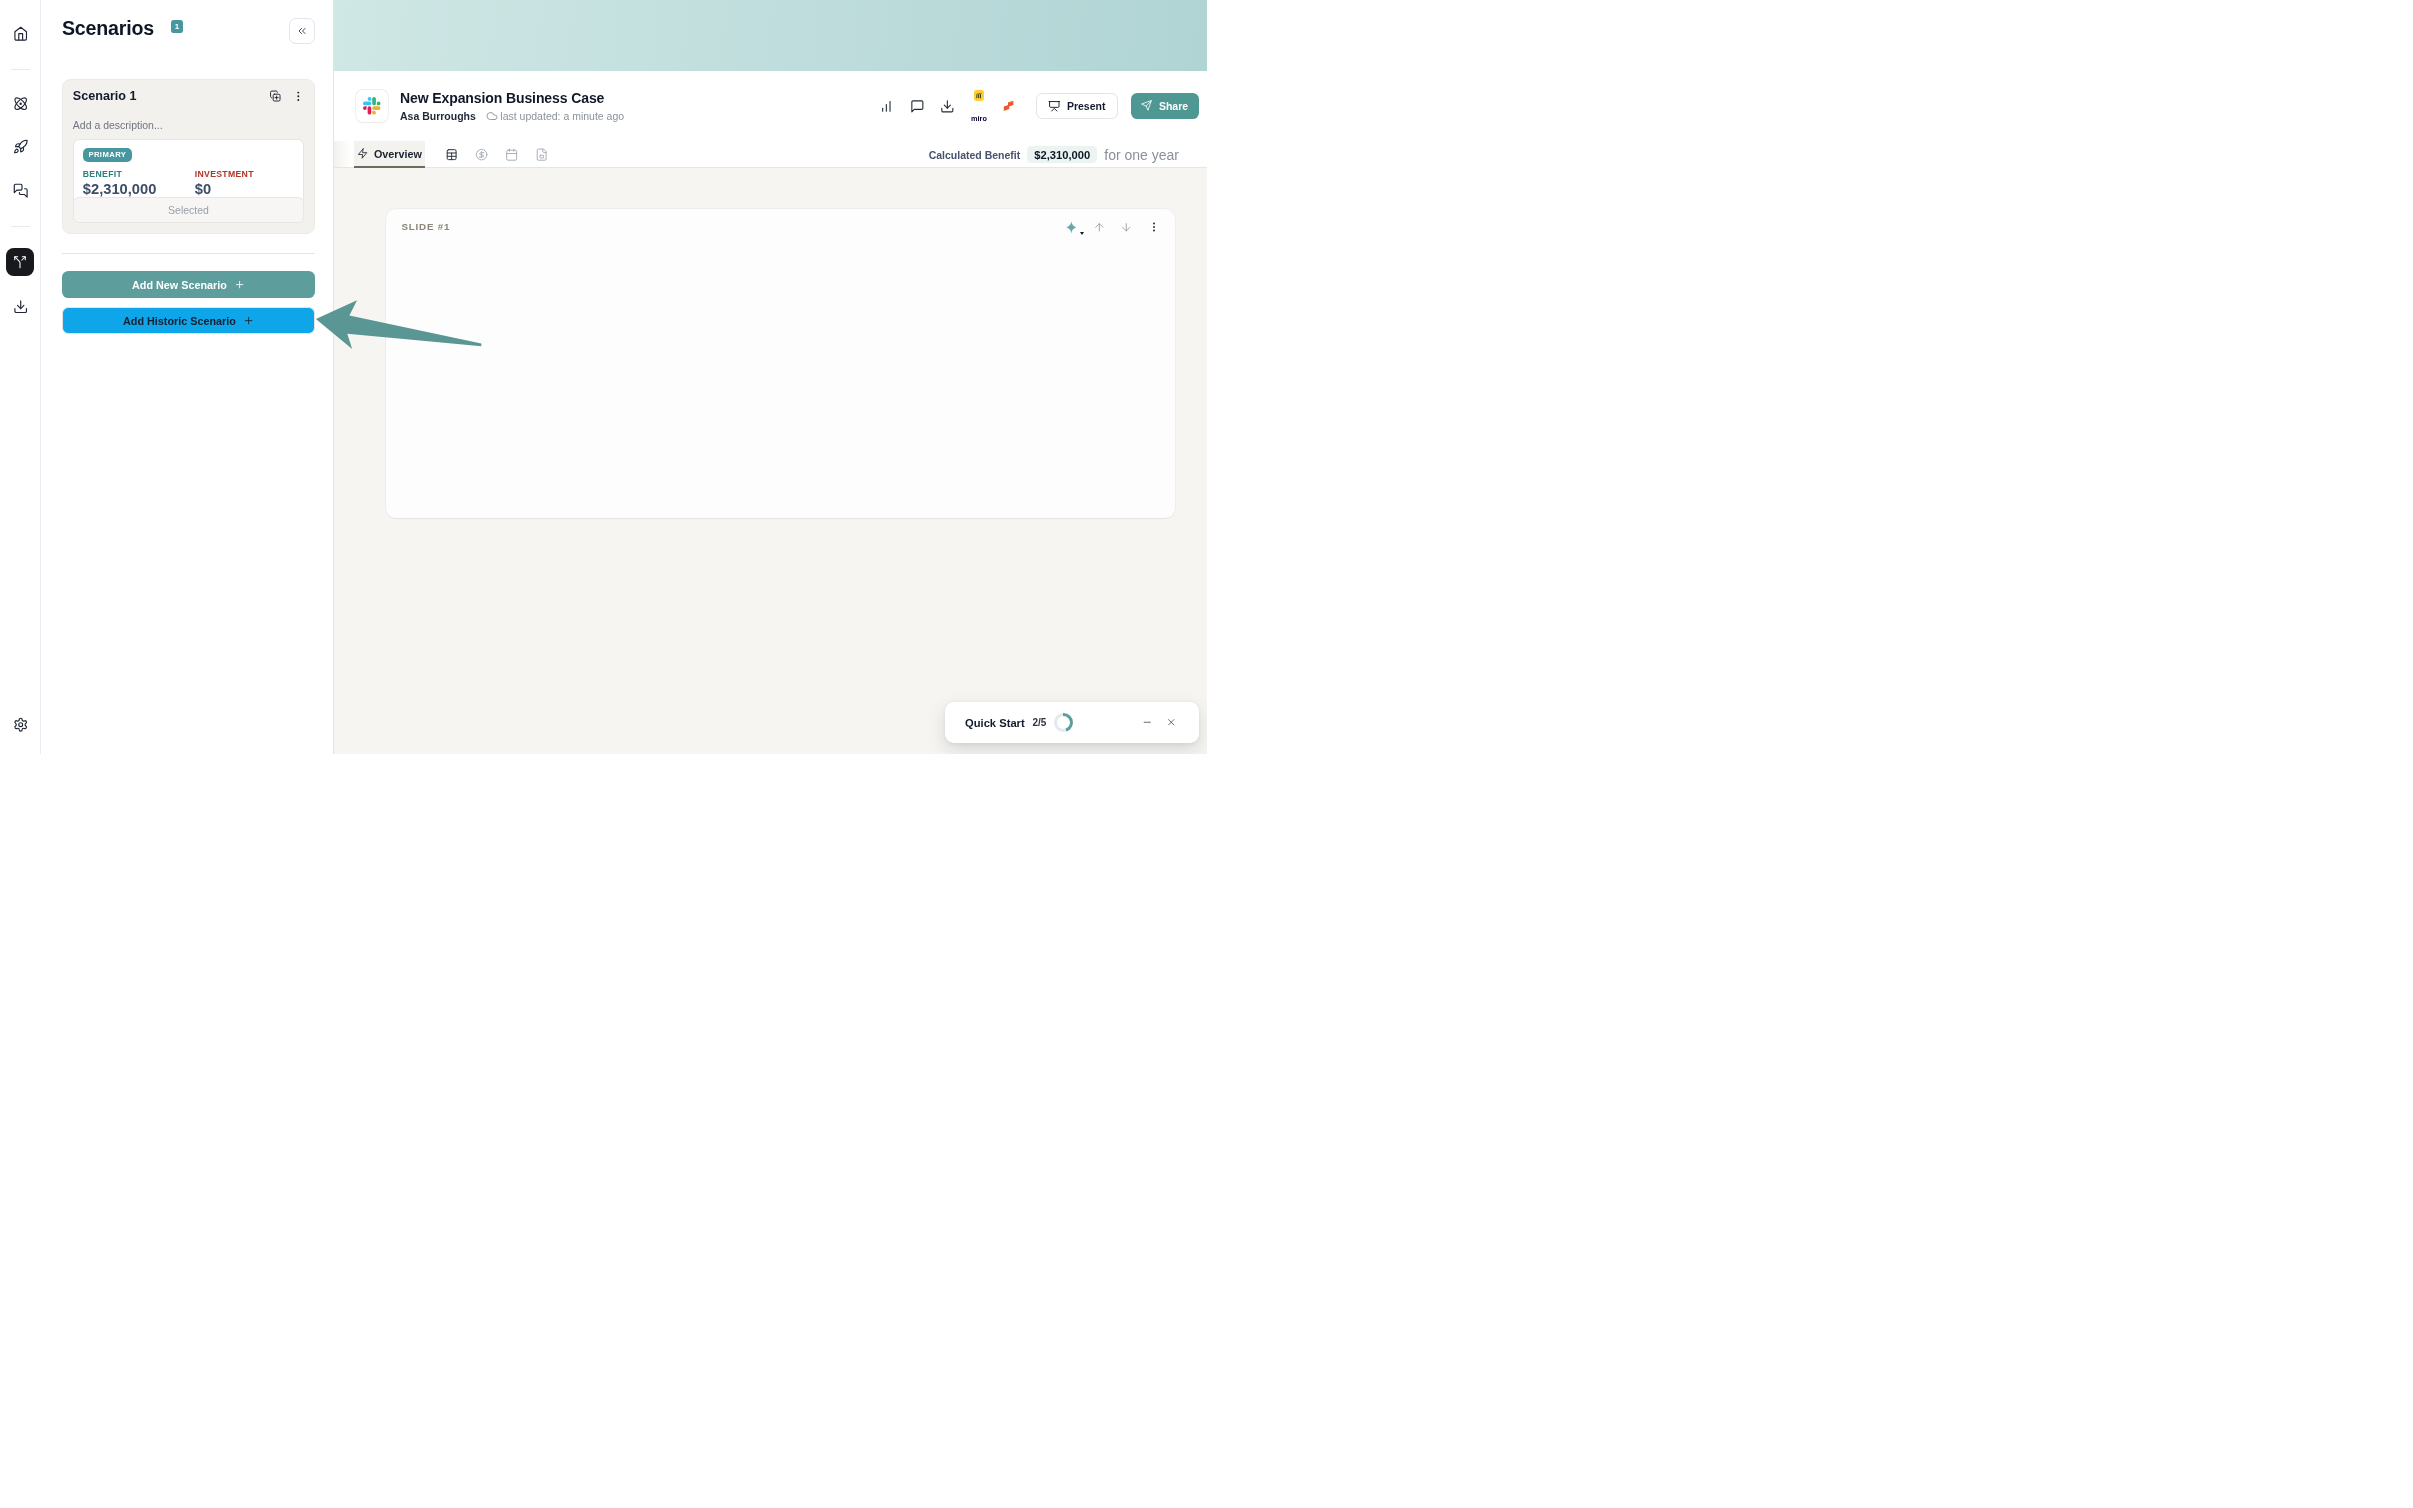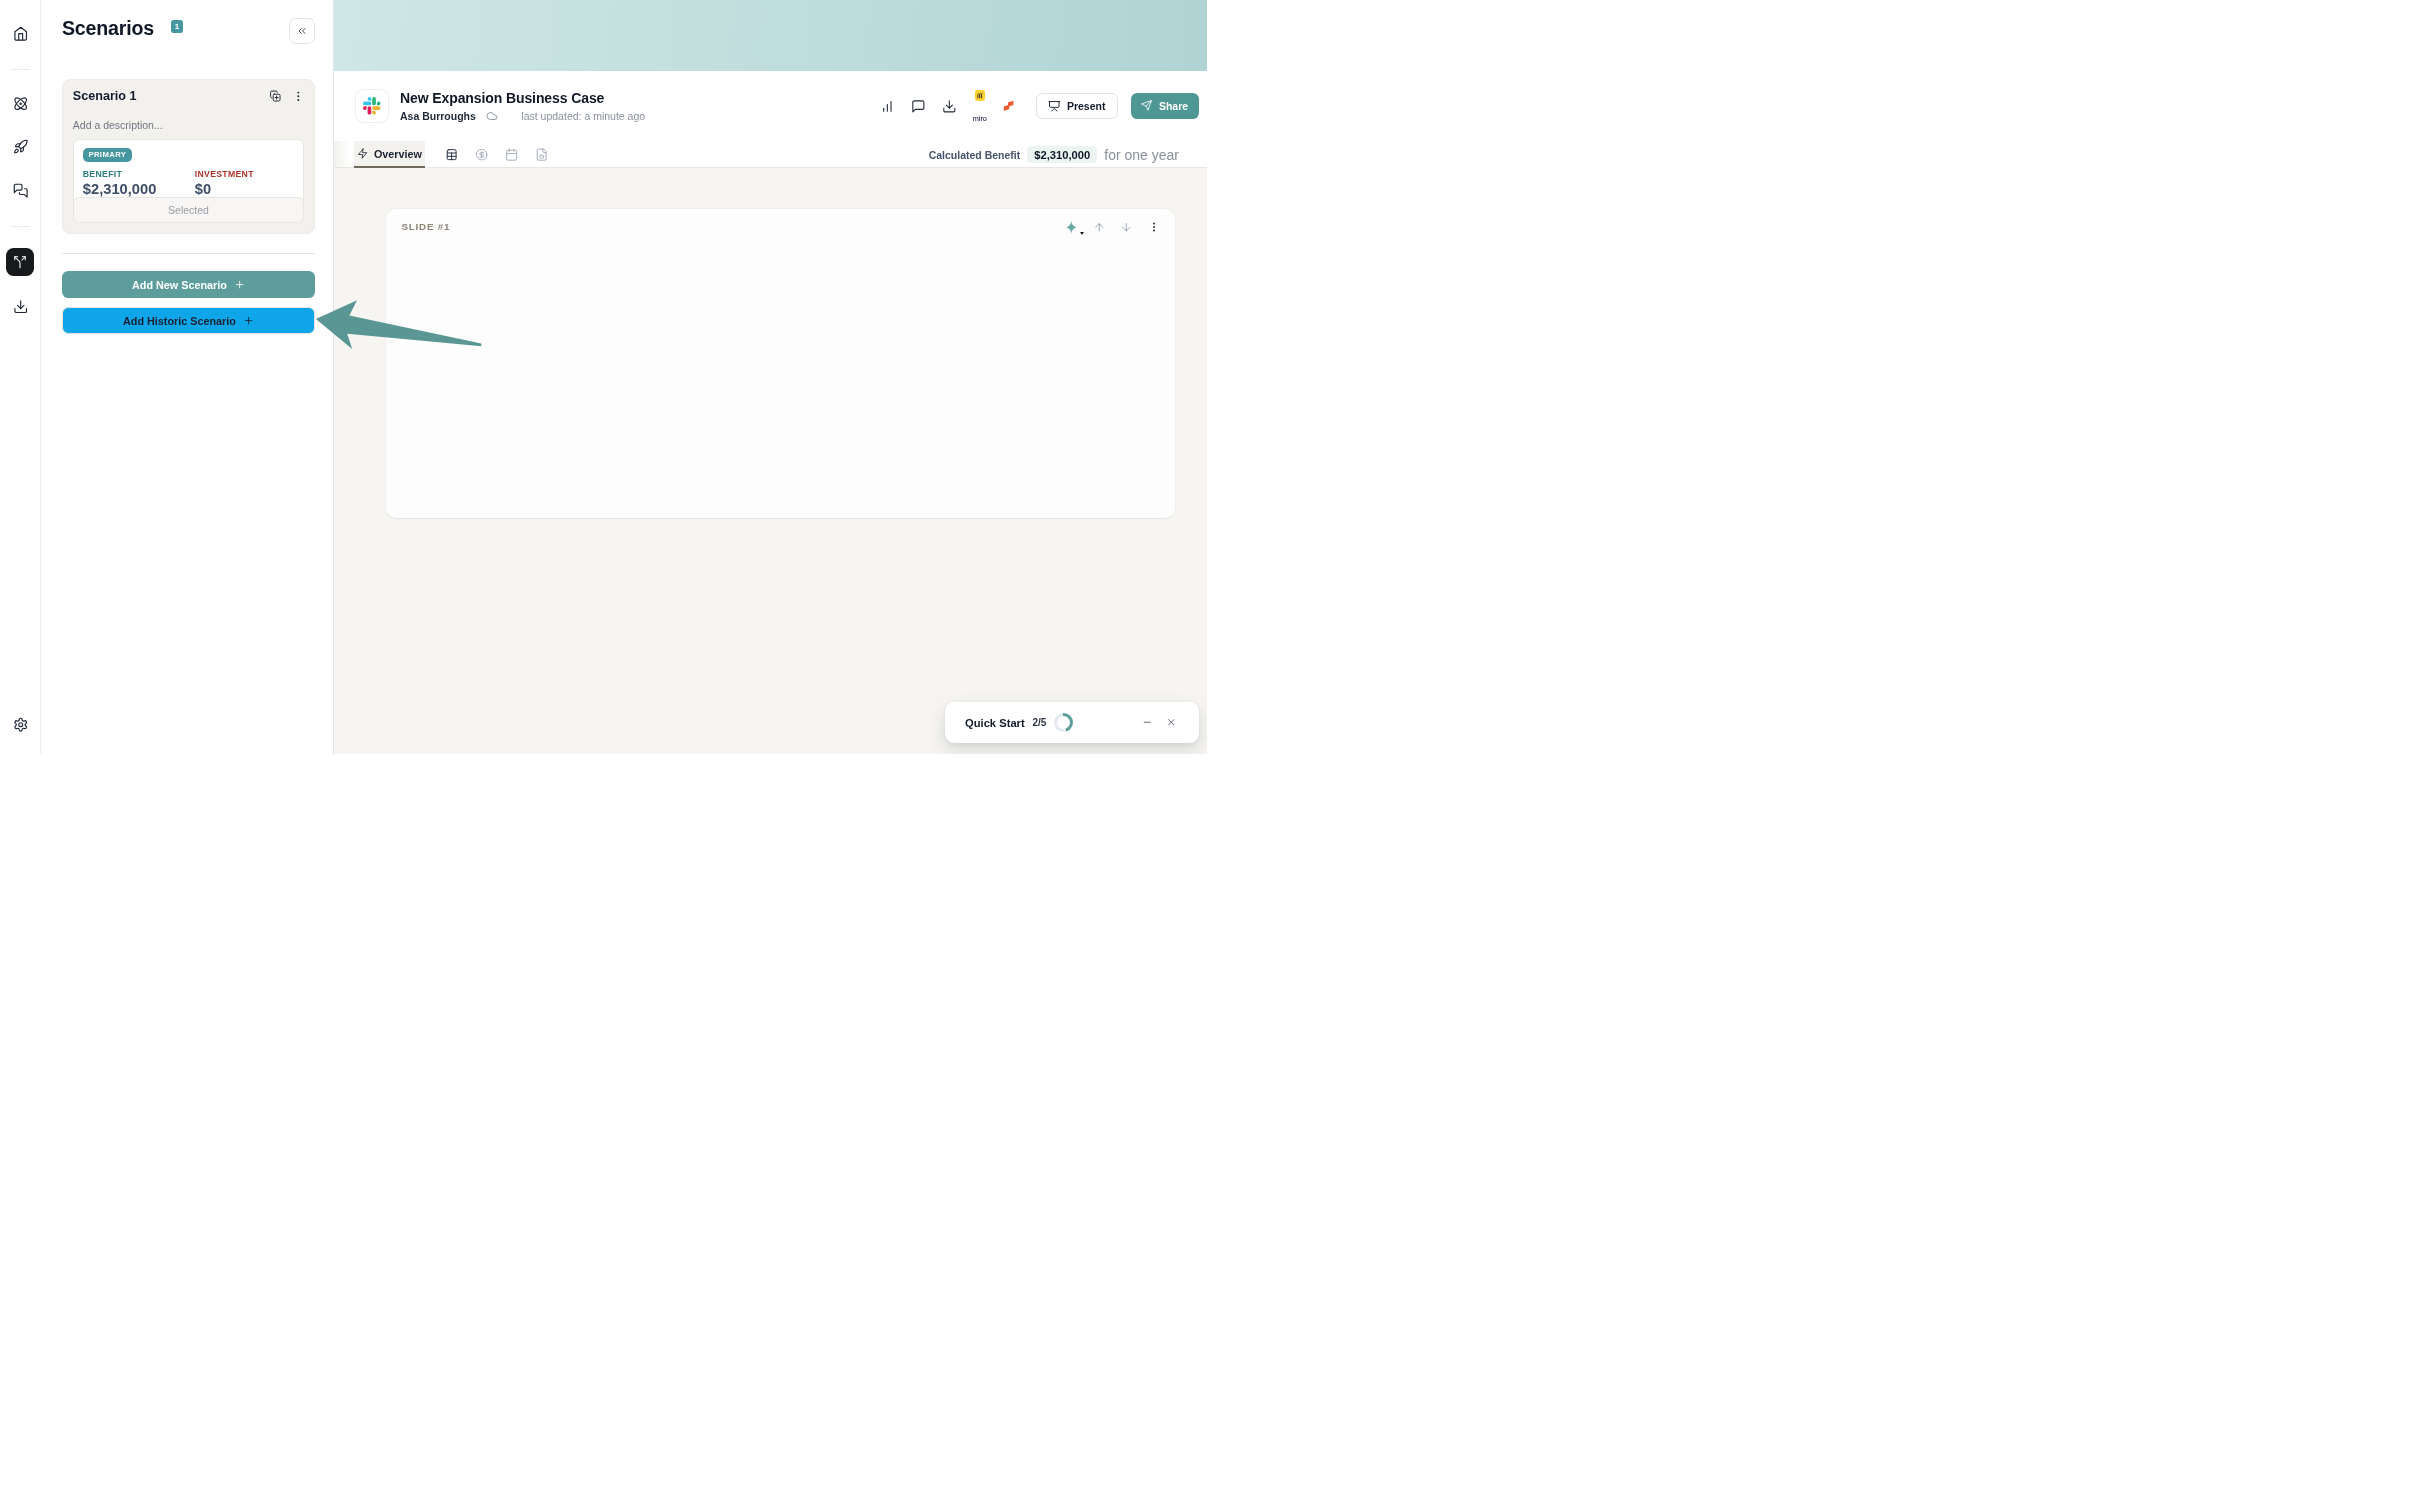--- a/index.html
+++ b/index.html
@@ -60,28 +60,28 @@
   
   .main{position:absolute;top:0;bottom:0;left:333px;right:0;background:#f6f5f2}
   .teal-band{position:absolute;top:0;left:0;right:0;height:71px;background:linear-gradient(95deg,var(--band-start),var(--band-end))}
   .doc-header{position:absolute;top:71px;left:0;right:0;height:70px;background:#fff;display:flex;align-items:center;justify-content:space-between;padding:0 8.4px 0 23px}
   .doc-left{display:flex;align-items:center;gap:12px}
   .slack-tile{width:32px;height:32px;border-radius:7px;background:#fff;box-shadow:0 0 0 0.7px #eceae6,0 0.7px 1.4px rgba(0,0,0,.05);display:flex;align-items:center;justify-content:center}
   .slack-tile svg{width:17.5px;height:17.5px}
   .doc-title{font-size:14px;font-weight:700;color:#101828;letter-spacing:-0.1px}
   .doc-sub{margin-top:4.2px;display:flex;align-items:center;gap:10.5px;font-size:10.5px}
   .doc-author{font-weight:700;color:#1f2839}
-  .doc-updated{display:flex;align-items:flex-start;gap:23px;color:#8b919c}
+  .doc-updated{display:flex;align-items:flex-start;gap:2px;color:#8b919c}
   .doc-updated svg{width:12px;height:12px}
   .doc-right{display:flex;align-items:center;gap:13.3px}
   .hdr-icon{border:0;background:none;color:#232b3a;display:flex;flex-direction:column;align-items:center;cursor:pointer;padding:0 1.4px}
   .hdr-icon svg{width:14.7px;height:14.7px}
   .miro-badge{width:10.5px;height:10.5px;border-radius:2.4px;background:#ffd02f;display:flex;align-items:center;justify-content:center}
   .miro-badge svg{width:7.7px;height:7.7px}
-  .miro-label{font-size:7.3px;font-weight:400;color:#050038;margin-top:14px;line-height:1}
+  .miro-label{font-size:7.3px;font-weight:700;color:#050038;margin-top:14px;line-height:1}
   .orange-logo svg{width:11.2px;height:11.2px}
   .btn-present{height:26px;padding:0 11.2px;margin-left:7px;border-radius:6.3px;border:0.7px solid #e5e3de;background:#fff;display:flex;align-items:center;gap:6.3px;font:600 10.5px "Liberation Sans",sans-serif;color:#131c2c;cursor:pointer}
   .btn-present svg{width:12.6px;height:12.6px}
   .btn-share{height:26px;padding:0 10.5px;border-radius:6.3px;border:0;background:var(--accent);display:flex;align-items:center;gap:6.3px;font:600 10.5px "Liberation Sans",sans-serif;color:#fff;cursor:pointer}
   .btn-share svg{width:11.2px;height:11.2px}
 
   .tabbar{position:absolute;top:141px;left:0;right:0;height:27px;background:#fff;border-bottom:0.7px solid #e9e6e1}
   .tabbar::before{content:"";position:absolute;left:0;top:0;bottom:0;width:18px;background:linear-gradient(90deg,#f1f0ec,#ffffff)}
   .tab-overview{position:absolute;top:0;left:21px;width:71px;height:27px;background:#f4f2ee;border:0;border-bottom:2.1px solid #6f6a5d;display:flex;align-items:center;justify-content:center;gap:5.6px;font:700 10.8px "Liberation Sans",sans-serif;color:#1a2330;cursor:pointer}
   .tab-overview svg{width:11.2px;height:11.2px}

